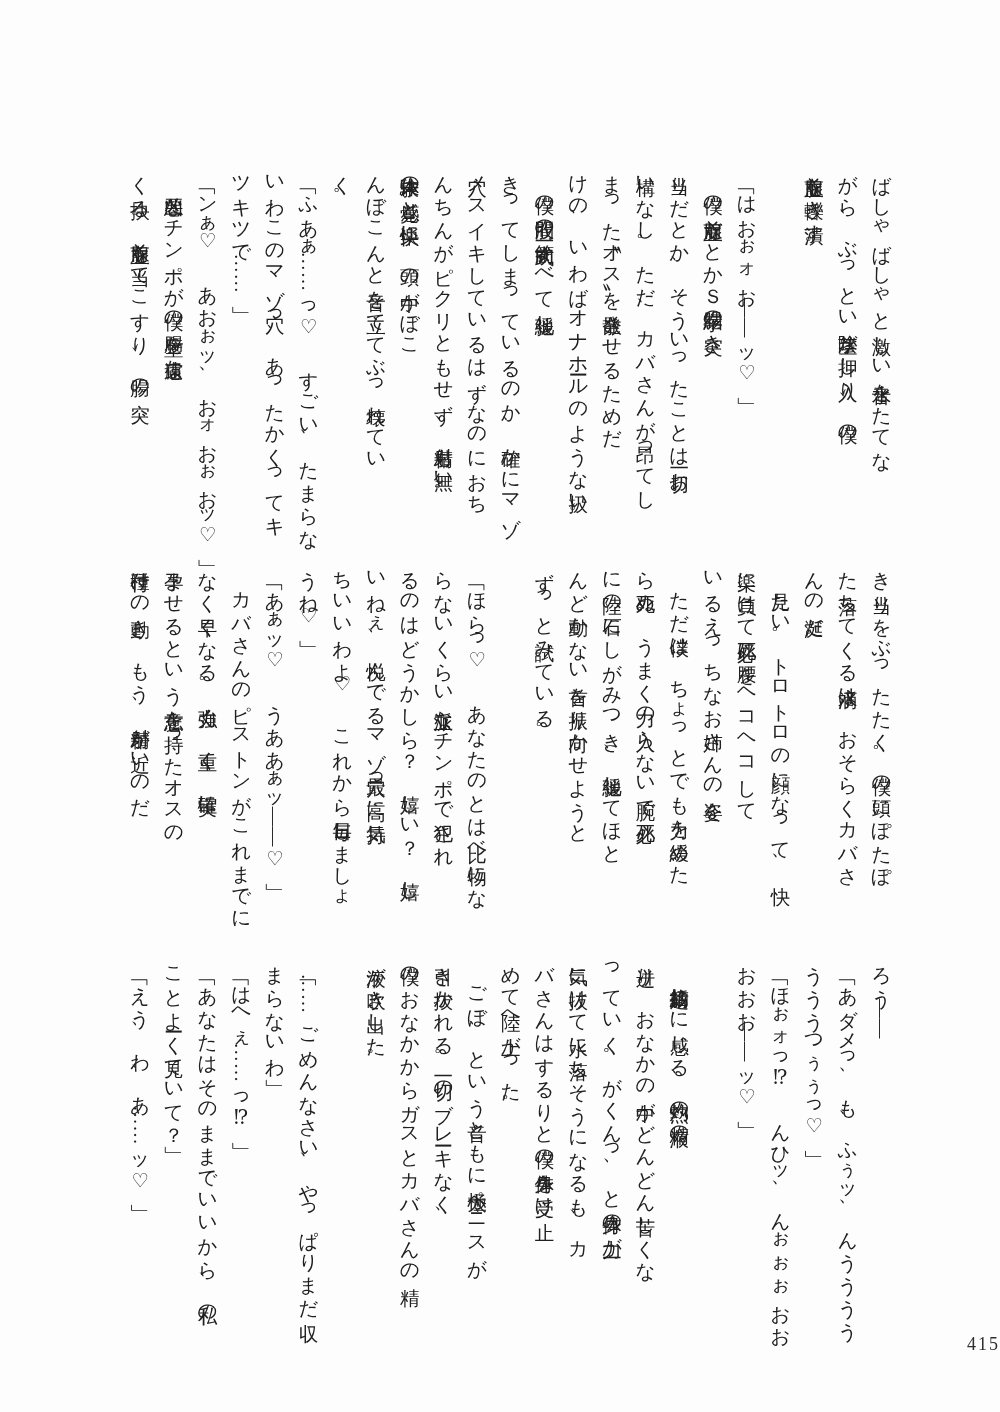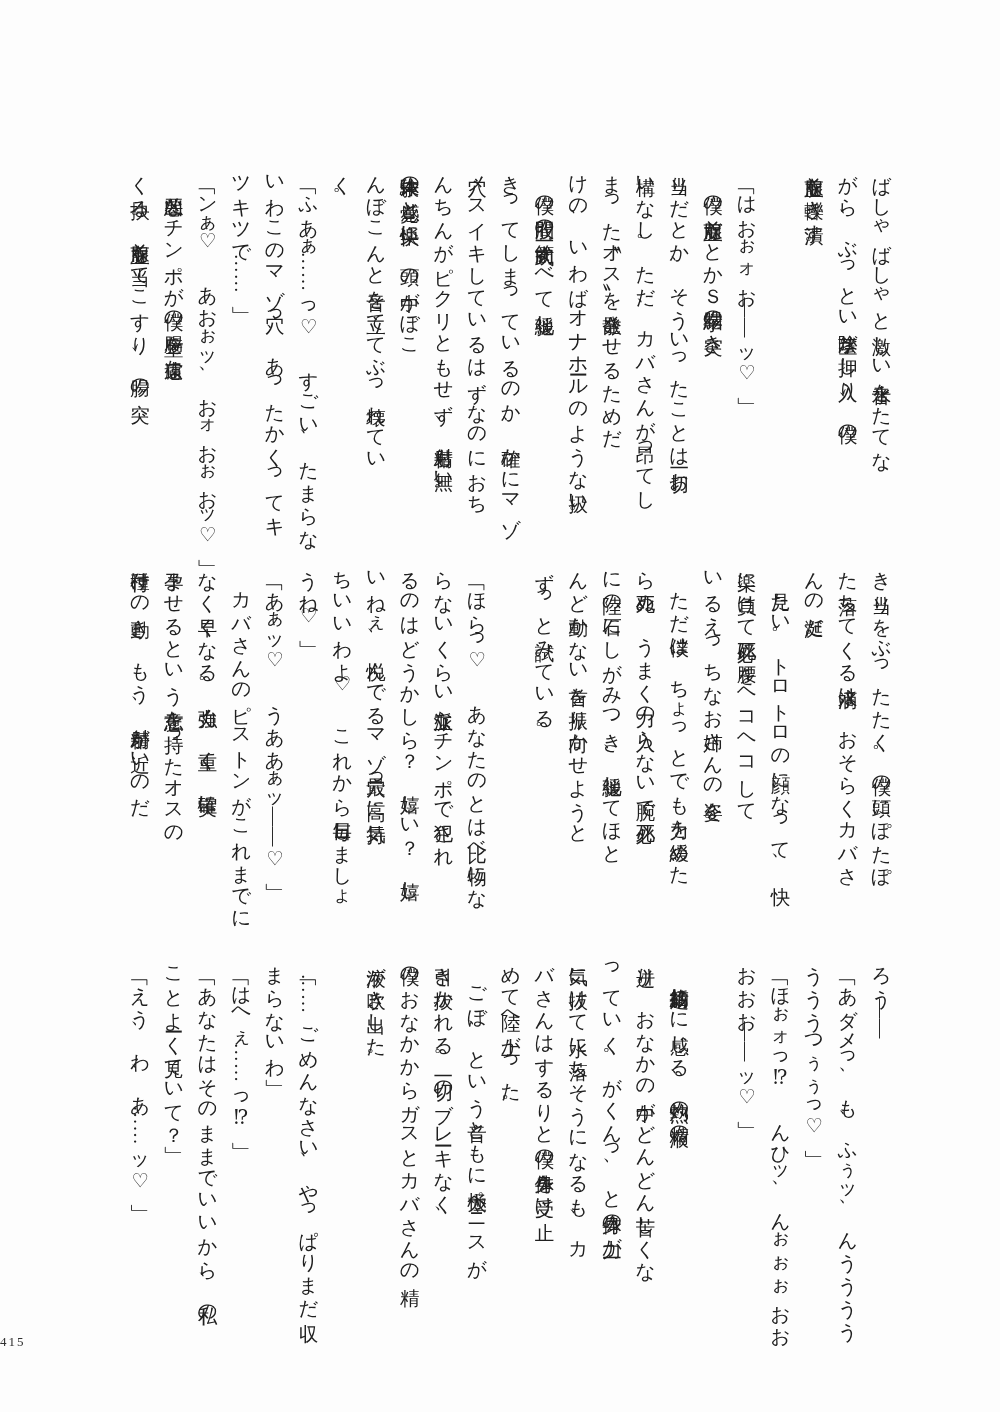--- a/index.html
+++ b/index.html
@@ -33,22 +33,22 @@
     line-height: 33.7px;
   }
   .col.indent {
     text-indent: 20px;
   }
   .page-number {
     position: absolute;
     left: 0;
     right: 0;
     top: 1334px;
-    text-align: left;
-    font-size: 13px;
+    text-align: right;
+    font-size: 18px;
     letter-spacing: 2px;
     color: #2e2e2e;
   }
 </style>
 </head>
 <body>
 
 <div class="page">
   <section class="text-block block-top">
       <div class="col">ばしゃばしゃと激しい水音をたてな</div>

